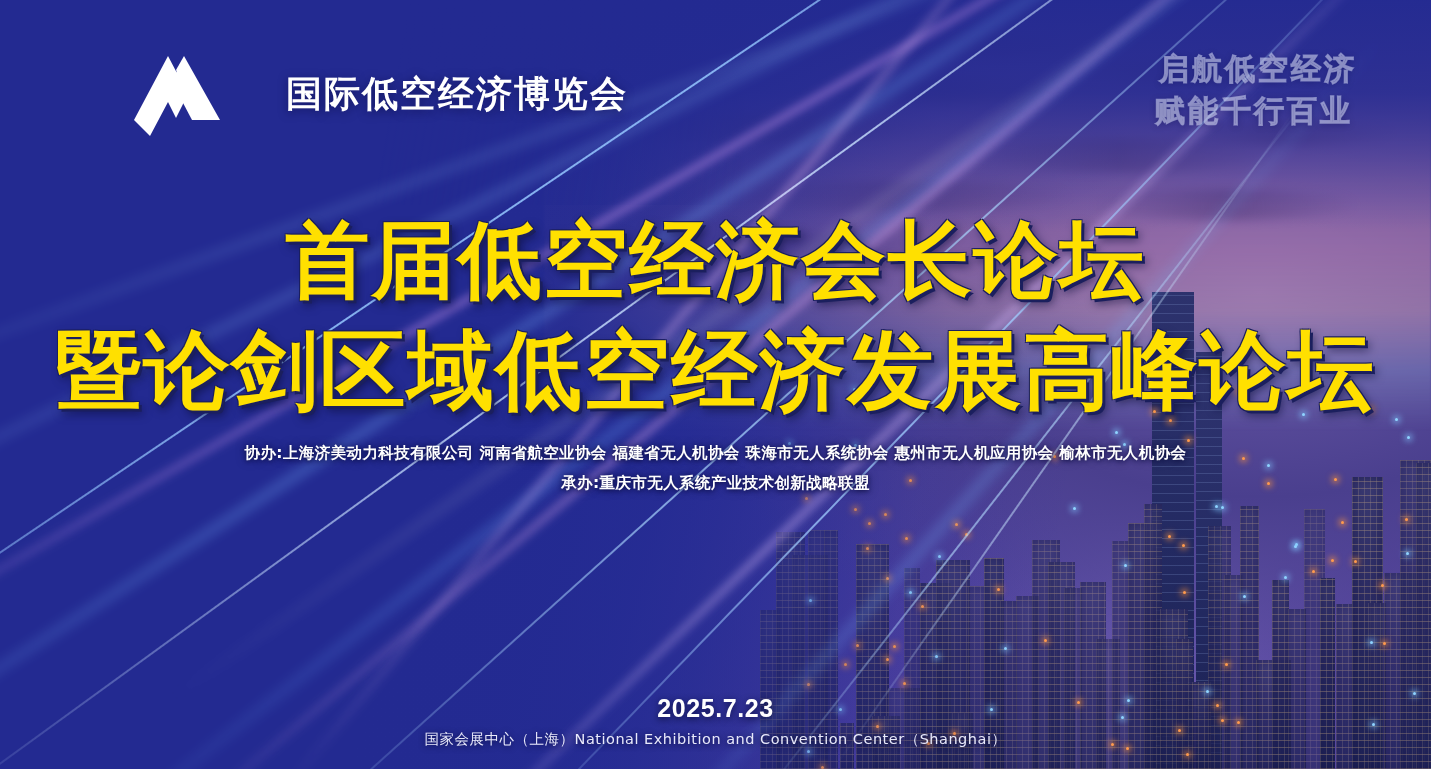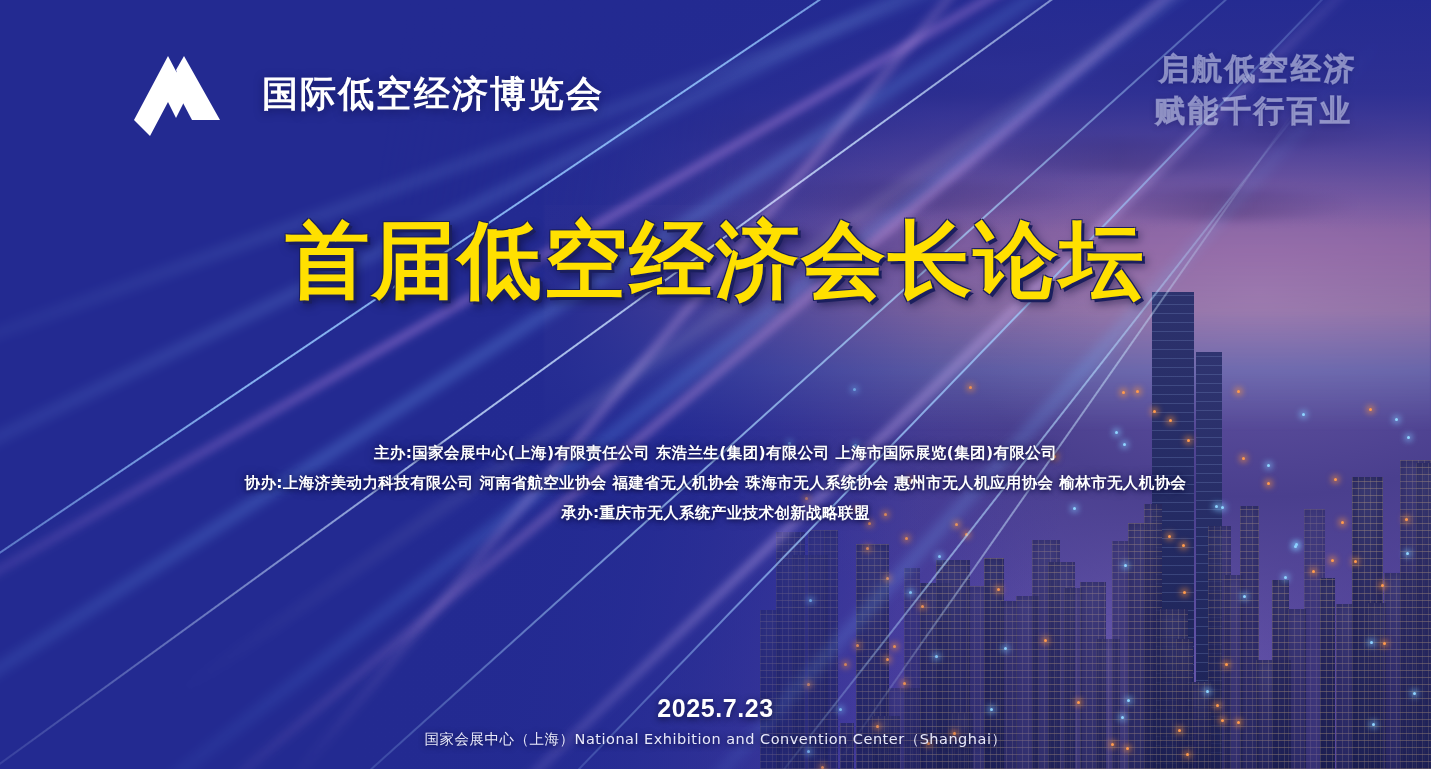--- a/index.html
+++ b/index.html
@@ -92,21 +92,21 @@
   .streak.mag{filter:blur(4px);height:7px;}
 
   
   .header{position:absolute;left:128px;top:48px;display:flex;align-items:center;gap:0;}
   .logo-mark{width:110px;height:92px;flex:0 0 auto;}
   .logo-words{
     margin-left:14px;
     color:#e9e9f5;letter-spacing:1.1px;font-size:14.5px;line-height:21px;font-weight:400;
     white-space:nowrap;
   }
-  .header-titles{margin-left:24px;}
+  .header-titles{margin-left:48px;}
   .hdr-cn{
     color:#ffffff;font-size:36px;font-weight:700;letter-spacing:2px;line-height:1.15;
     font-family:"DejaVu Sans","Liberation Sans",sans-serif;
     text-shadow:0 2px 10px rgba(10,10,60,.55);
   }
   .hdr-en{
     color:#ffffff;font-size:21px;font-weight:700;letter-spacing:.2px;margin-top:6px;
     text-shadow:0 2px 8px rgba(10,10,60,.5);
   }
 
@@ -345,24 +345,24 @@
     </div>
   </div>
 
   <div class="slogan">
     <div class="l1">启航低空经济</div>
     <div class="l2">赋能千行百业</div>
   </div>
 
   <div class="title-wrap">
     <div class="title l1">首届低空经济会长论坛</div>
+    <div class="title l2">暨论剑区域低空经济发展高峰论坛</div>
   </div>
 
   <div class="orgs">
-    <div class="org-line">主办:国家会展中心(上海)有限责任公司  东浩兰生(集团)有限公司  上海市国际展览(集团)有限公司</div>
     <div class="org-line">协办:上海济美动力科技有限公司  河南省航空业协会  福建省无人机协会  珠海市无人系统协会  惠州市无人机应用协会  榆林市无人机协会</div>
     <div class="org-line">承办:重庆市无人系统产业技术创新战略联盟</div>
   </div>
 
   <div class="footer">
     <div class="date">2025.7.23</div>
     <div class="venue">国家会展中心（上海）National Exhibition and Convention Center（Shanghai）</div>
   </div>
 
 </div>

